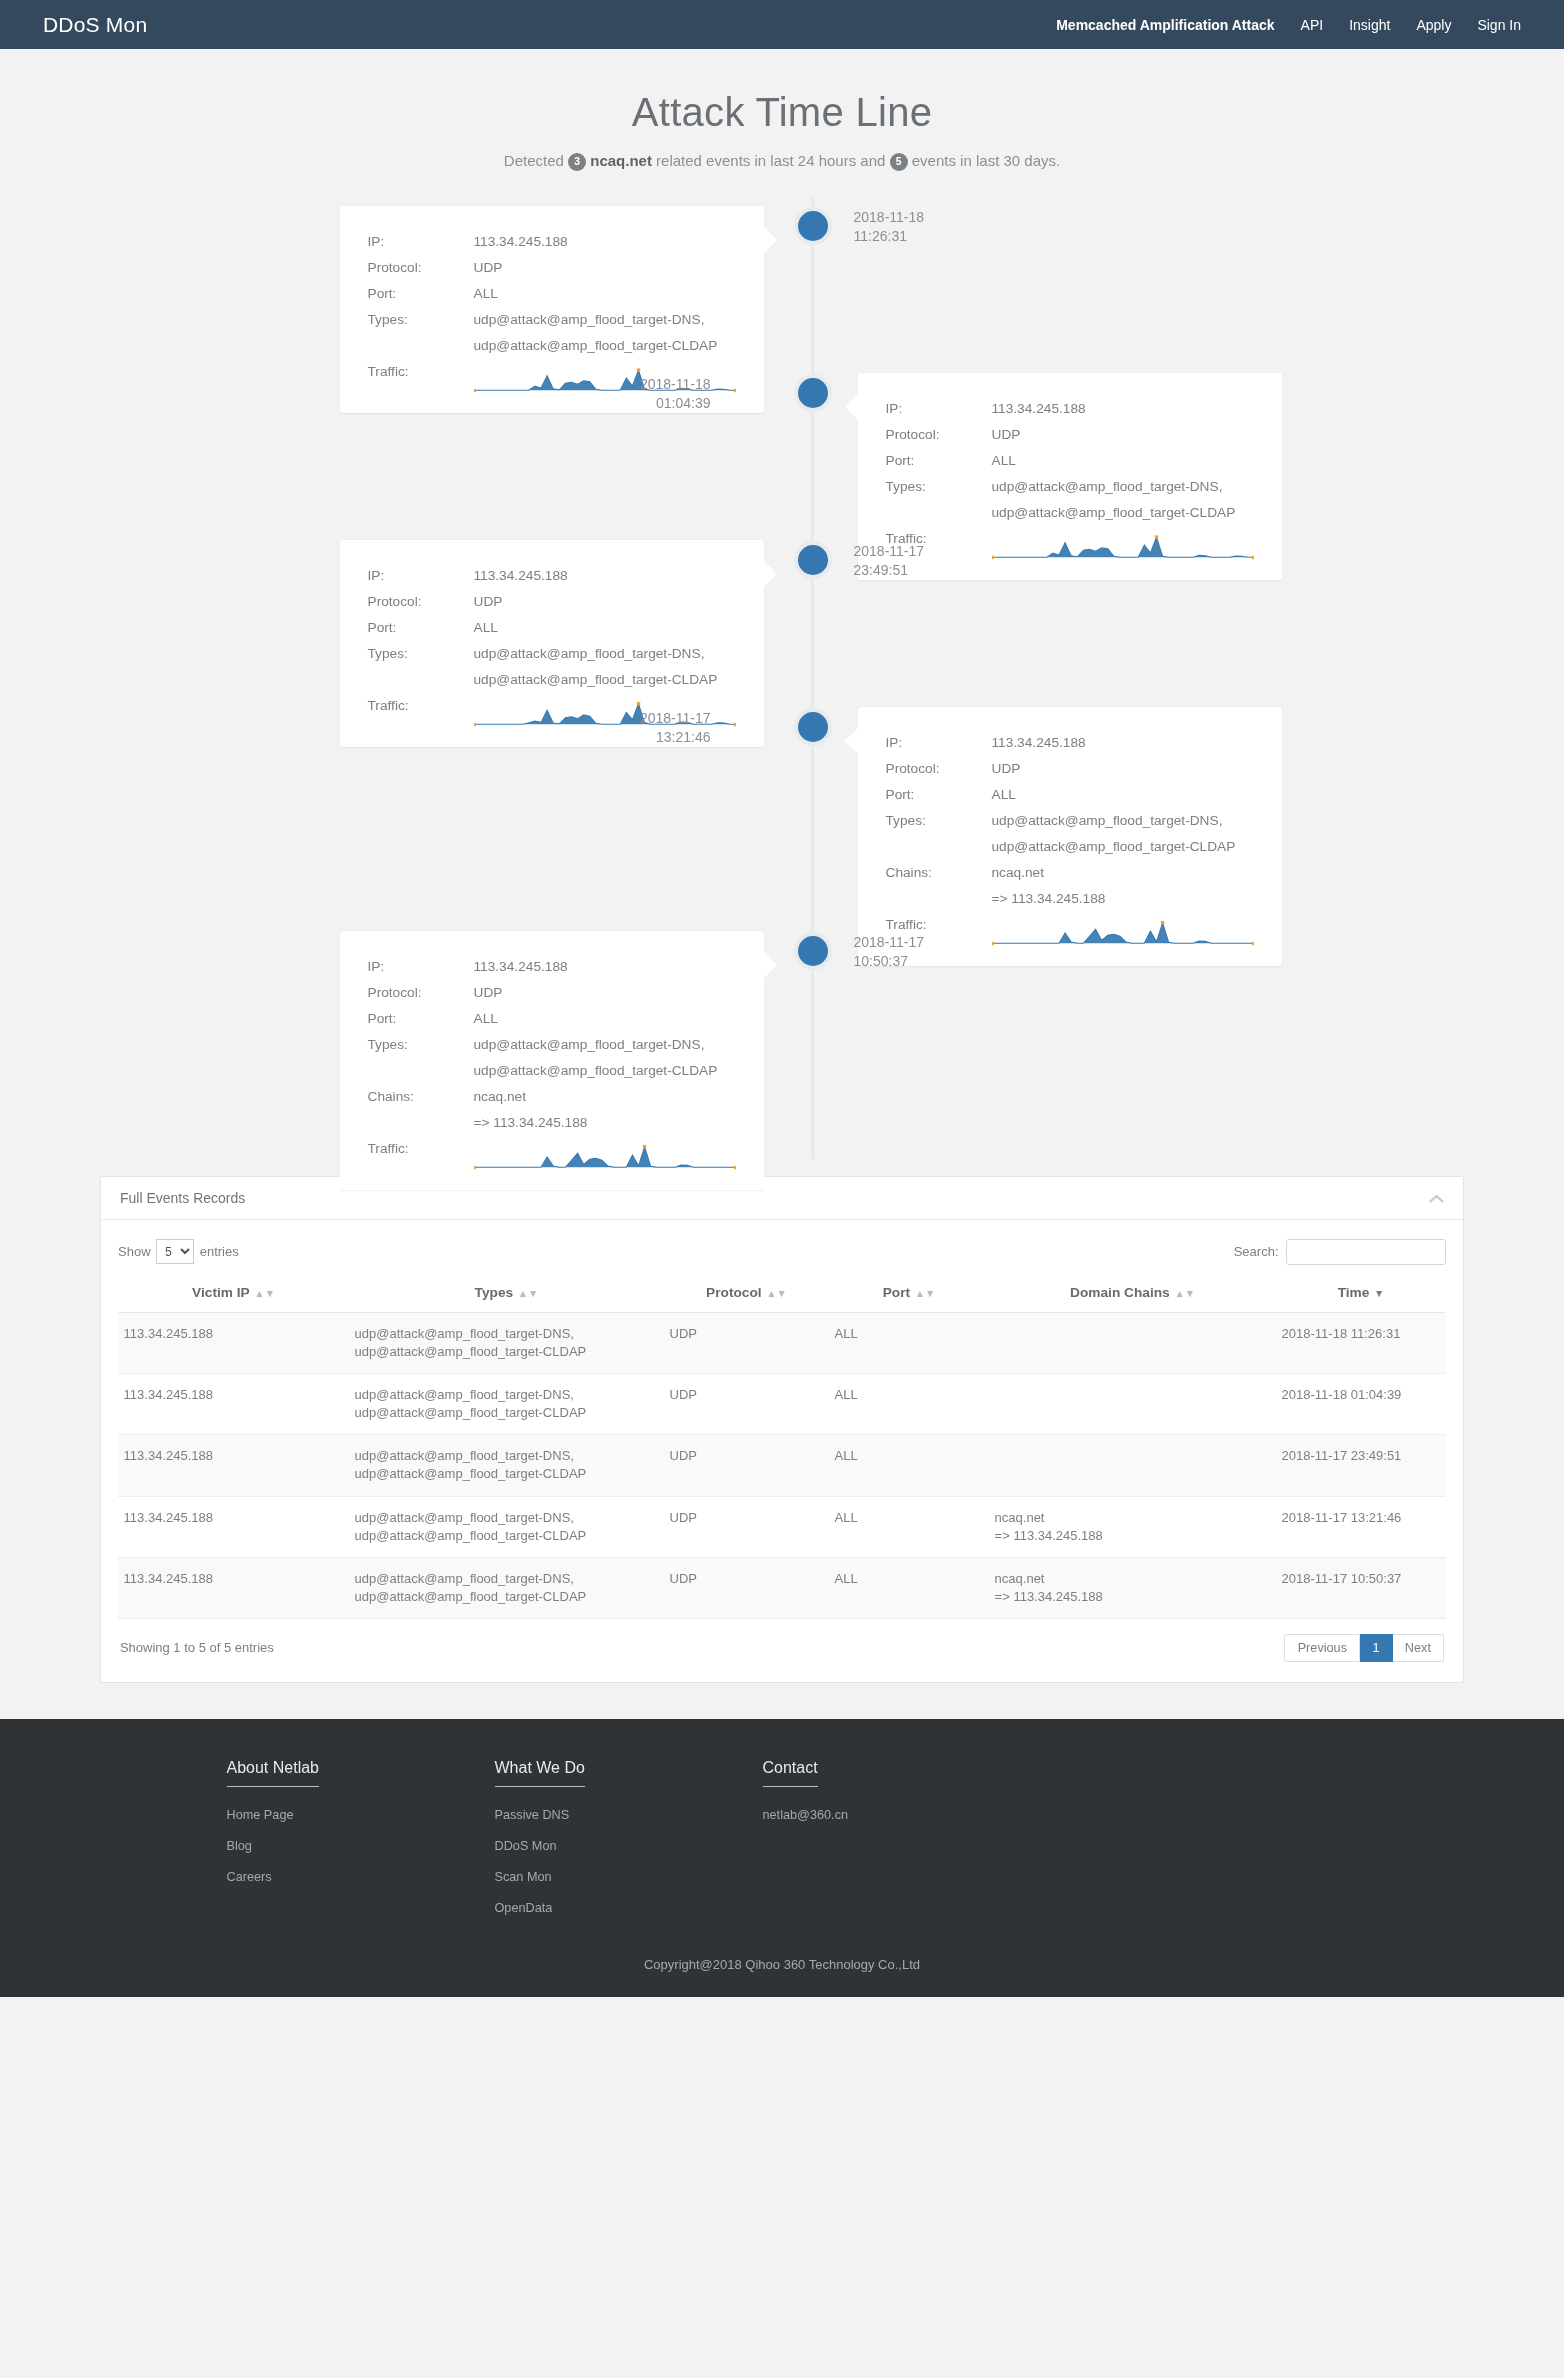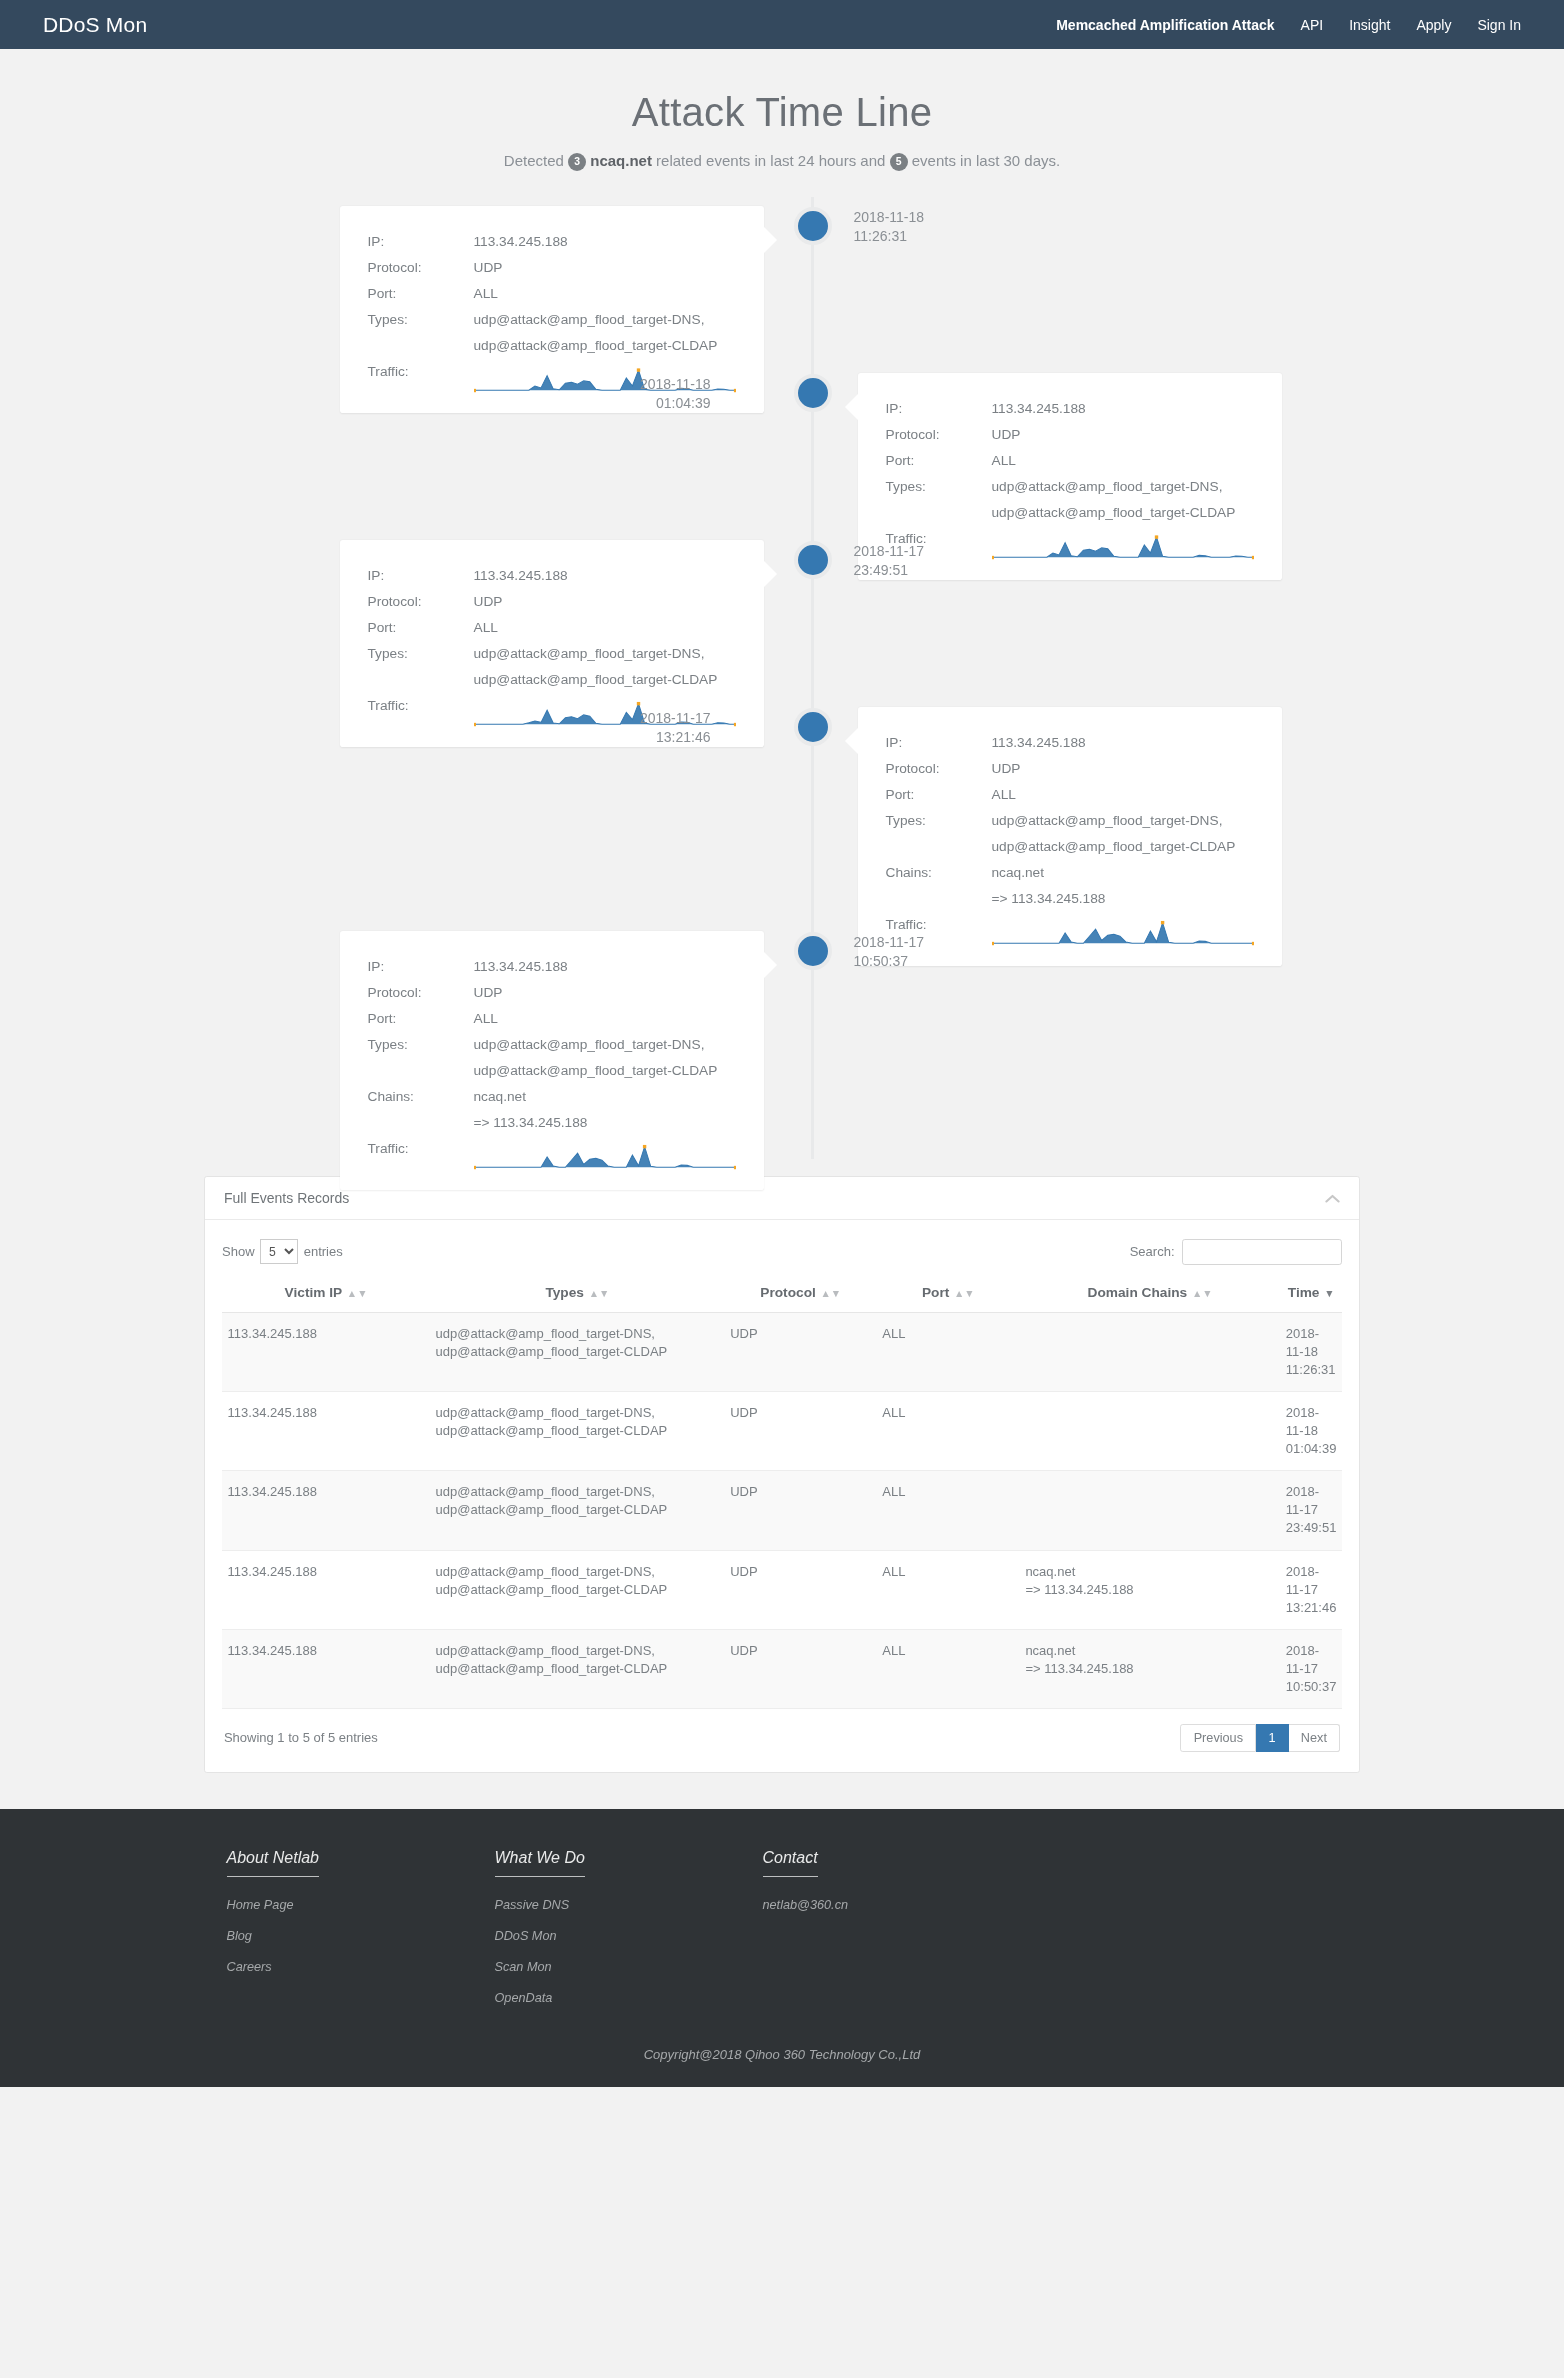--- a/index.html
+++ b/index.html
@@ -145,21 +145,21 @@
     color:#7b8085;
     vertical-align:top;
   }
   .fkey{ width:108px; }
   .fval .sub{ display:block; }
 
   .spark{ display:block; width:262px; height:30px; margin-top:5.6px; }
 
   
   .panel{
-    width:1156px;
+    width:1364px;
     margin:17px auto 4px;
     background:#fff;
     border:0.9px solid #e4e4e4;
     border-radius:2.8px;
   }
   .panel-head{
     display:flex;
     align-items:center;
     padding:13px 19px;
     border-bottom:0.9px solid #eaeaea;
@@ -254,21 +254,20 @@
   }
   .pager a:first-child{ border-left-width:0.9px; border-radius:2.8px 0 0 2.8px; }
   .pager a:last-child{ border-radius:0 2.8px 2.8px 0; }
   .pager a.active{ background:#3578b1; border-color:#3578b1; color:#fff; }
 
   
   .footer{
     margin-top:36px;
     background:#2f3336;
     padding:40px 0 24.5px;
-    font-style:italic;
   }
   .footer-cols{
     width:1111px;
     margin:0 auto;
     display:flex;
   }
   .fcol{ width:268px; }
   .fcol h4{
     margin:0 0 5.6px;
     font-size:16px;

